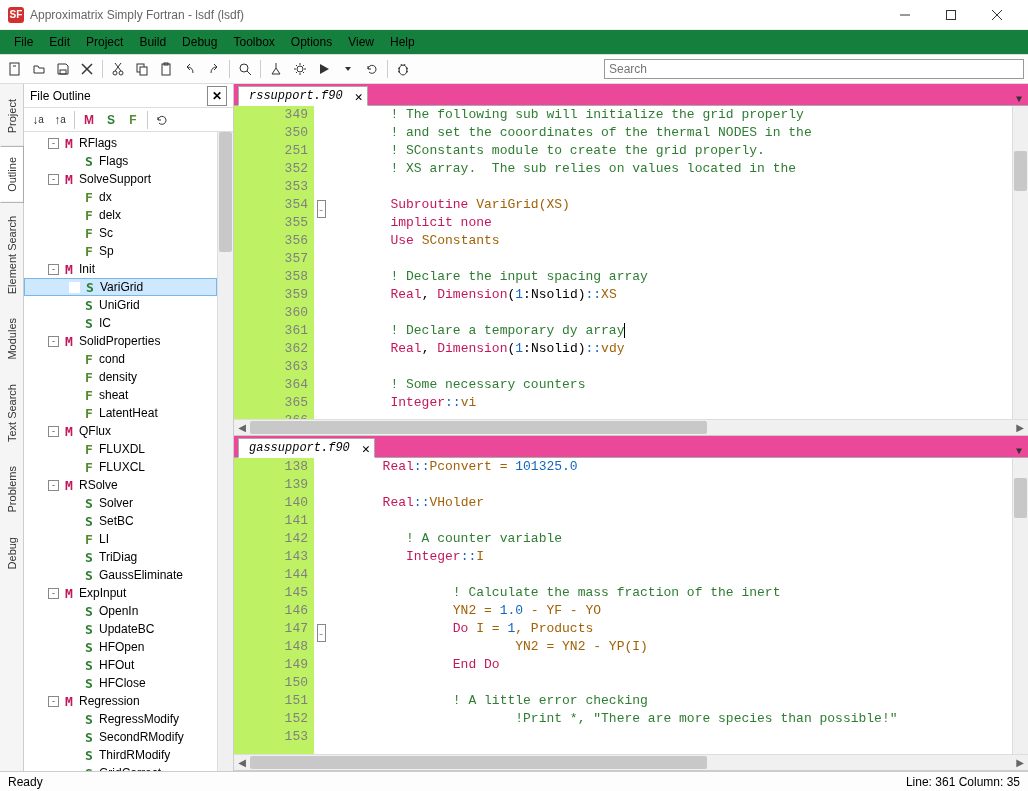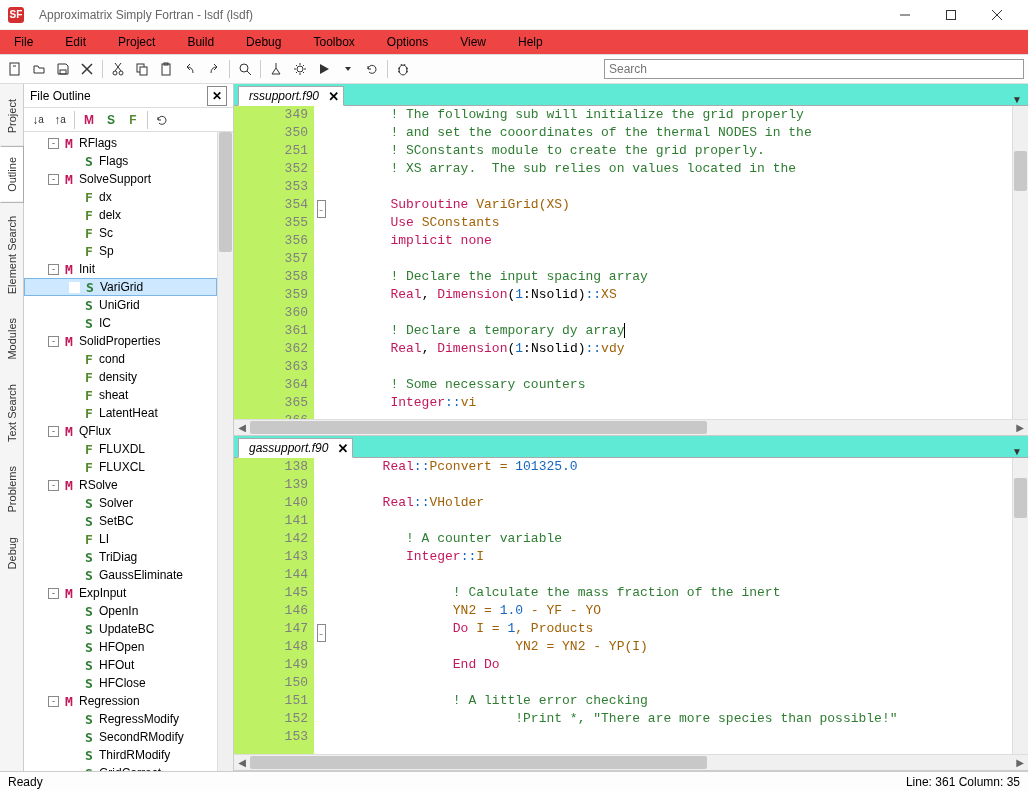--- a/index.html
+++ b/index.html
@@ -1,22 +1,22 @@
 <!DOCTYPE html>
 <html><head>
 <meta charset="utf-8">
 <style>
 * { box-sizing: border-box; margin: 0; padding: 0; }
 body { font-family: "Segoe UI", Tahoma, sans-serif; font-size: 12px; background: #fff; color: #000; width: 1028px; height: 791px; overflow: hidden; display: flex; flex-direction: column; }
 .titlebar { height: 30px; display: flex; align-items: center; padding: 0 8px; background: #fff; border-bottom: 1px solid #eee; }
-.titlebar .icon { width: 16px; height: 16px; background: #d32f2f; border-radius: 3px; margin-right: 15px; display:flex;align-items:center;justify-content:center;color:#fff;font-weight:bold;font-size:10px; }
+.titlebar .icon { width: 16px; height: 16px; background: #d32f2f; border-radius: 3px; margin-right: 6px; display:flex;align-items:center;justify-content:center;color:#fff;font-weight:bold;font-size:10px; }
 .titlebar .title { color: #666; font-size: 12px; }
 .winbtns { margin-left: auto; display: flex; gap: 0; }
 .winbtn { width: 46px; height: 30px; display: flex; align-items: center; justify-content: center; color: #555; }
-.menubar { height: 24px; display: flex; align-items: center; padding: 0 6px; gap: 16px; background: #ef4444; }
+.menubar { height: 24px; display: flex; align-items: center; padding: 0 6px; gap: 0; background: #15803d; }
 .menubar span { padding: 2px 8px; cursor: default; }
 .toolbar { height: 30px; display: flex; align-items: center; padding: 2px 4px; gap: 2px; border-top: 1px solid #ddd; border-bottom: 1px solid #ddd; background: #fdfdfd; }
 .toolbtn { width: 22px; height: 22px; display: flex; align-items: center; justify-content: center; color: #333; border-radius: 2px; }
 .tsep { width: 1px; height: 18px; background: #ccc; margin: 0 2px; }
 .search { margin-left: auto; width: 420px; height: 20px; border: 1px solid #999; padding: 1px 4px; font-size: 12px; background: #fff; }
 .mainrow { flex: 1; display: flex; overflow: hidden; }
 .sidetabs { width: 24px; background: #f5f5f5; border-right: 1px solid #ccc; display: flex; flex-direction: column; padding-top: 4px; gap: 2px; }
 .sidetab { writing-mode: vertical-rl; transform: rotate(180deg); padding: 10px 2px; font-size: 11px; color: #333; border: 1px solid transparent; cursor: default; text-align: center; display:flex; align-items:center; justify-content:center; gap:4px;}
 .sidetab.active { background: #fff; border: 1px solid #aaa; border-right: 1px solid #fff; position:relative; margin-right:-1px;}
 .outline-panel { width: 210px; border-right: 1px solid #ccc; display: flex; flex-direction: column; background: #fff; }
@@ -33,21 +33,21 @@
 .node.selected { background: #cde8ff; border:1px solid #7ab7e8; height:18px; }
 .exp { width: 11px; height: 11px; border: 1px solid #888; display: flex; align-items: center; justify-content: center; font-size: 9px; line-height: 1; margin-right: 3px; color: #444; cursor:pointer; background:#fff;}
 .exp.empty { border: none; }
 .nicon { width: 14px; text-align: center; margin-right: 3px; font-weight: bold; font-family: Consolas, monospace; font-size:13px;}
 .nicon.M { color: #c2185b; }
 .nicon.S { color: #2e7d32; }
 .nicon.F { color: #558b2f; }
 .ind { display: inline-block; }
 .editors { flex: 1; display: flex; flex-direction: column; overflow: hidden; }
 .editor-pane { flex: 1; display: flex; flex-direction: column; border-bottom: 1px solid #ccc; overflow: hidden; min-height:0;}
-.tabbar { height: 22px; display: flex; align-items: flex-end; background: #5eead4; border-bottom: 1px solid #aaa; padding-left: 4px; position:relative;}
+.tabbar { height: 22px; display: flex; align-items: flex-end; background: #ec4899; border-bottom: 1px solid #aaa; padding-left: 4px; position:relative;font-family:Liberation Mono, monospace;}
 .tab { height: 20px; padding: 2px 24px 2px 10px; background: #fff; border: 1px solid #aaa; border-bottom: 1px solid #fff; margin-bottom: -1px; font-style: italic; font-size: 12px; display: flex; align-items: center; position:relative; }
 .tab .tabx { position:absolute; right:4px; top:2px; font-weight:bold; font-style:normal; font-size:13px;}
 .tabbar .drop { margin-left:auto; padding:0 6px; font-size:10px; color:#333;}
 .codearea { flex: 1; display: flex; overflow: hidden; font-family: Consolas, "Courier New", monospace; font-size: 13px; background: #fff; position:relative;}
 .gutter { width: 80px; background: #bef264; text-align: right; color: #808080; padding-right: 6px; border-right: 0px solid #eee; overflow:hidden;}
 .gutter div { height: 18px; line-height: 18px; }
 .foldcol { width:14px; background:#fff; overflow:hidden;}
 .foldcol div { height:18px; line-height:18px; text-align:center; color:#888; font-size:11px;}
 .fold-mark { border:1px solid #888; width:9px; height:9px; margin:4px auto 0; line-height:7px; font-size:9px;}
 .codelines { flex: 1; overflow: hidden; }
@@ -530,22 +530,22 @@
             <div></div>
             <div></div>
           </div>
         <div class="codelines" id="code1">
             <div class="line"><span class="cm">        ! The following sub will initialize the grid properly</span></div>
             <div class="line"><span class="cm">        ! and set the cooordinates of the thermal NODES in the</span></div>
             <div class="line"><span class="cm">        ! SConstants module to create the grid properly.</span></div>
             <div class="line"><span class="cm">        ! XS array.  The sub relies on values located in the</span></div>
             <div class="line"><span></span></div>
             <div class="line"><span class="kw">        Subroutine</span><span class="id"> VariGrid(XS)</span></div>
+            <div class="line"><span class="kw">        implicit none</span></div>
             <div class="line"><span class="kw">        Use</span><span class="id"> SConstants</span></div>
-            <div class="line"><span class="kw">        implicit none</span></div>
             <div class="line"><span></span></div>
             <div class="line"><span class="cm">        ! Declare the input spacing array</span></div>
             <div class="line"><span class="kw">        Real</span><span class="op">, </span><span class="kw">Dimension</span><span class="op">(</span><span class="num">1</span><span class="op">:Nsolid)</span><span class="pu">::</span><span class="id">XS</span></div>
             <div class="line"><span></span></div>
             <div class="line"><span class="cm">        ! Declare a temporary dy array</span><span class="caret"></span></div>
             <div class="line"><span class="kw">        Real</span><span class="op">, </span><span class="kw">Dimension</span><span class="op">(</span><span class="num">1</span><span class="op">:Nsolid)</span><span class="pu">::</span><span class="id">vdy</span></div>
             <div class="line"><span></span></div>
             <div class="line"><span class="cm">        ! Some necessary counters</span></div>
             <div class="line"><span class="kw">        Integer</span><span class="pu">::</span><span class="id">vi</span></div>
             <div class="line"><span></span></div>

